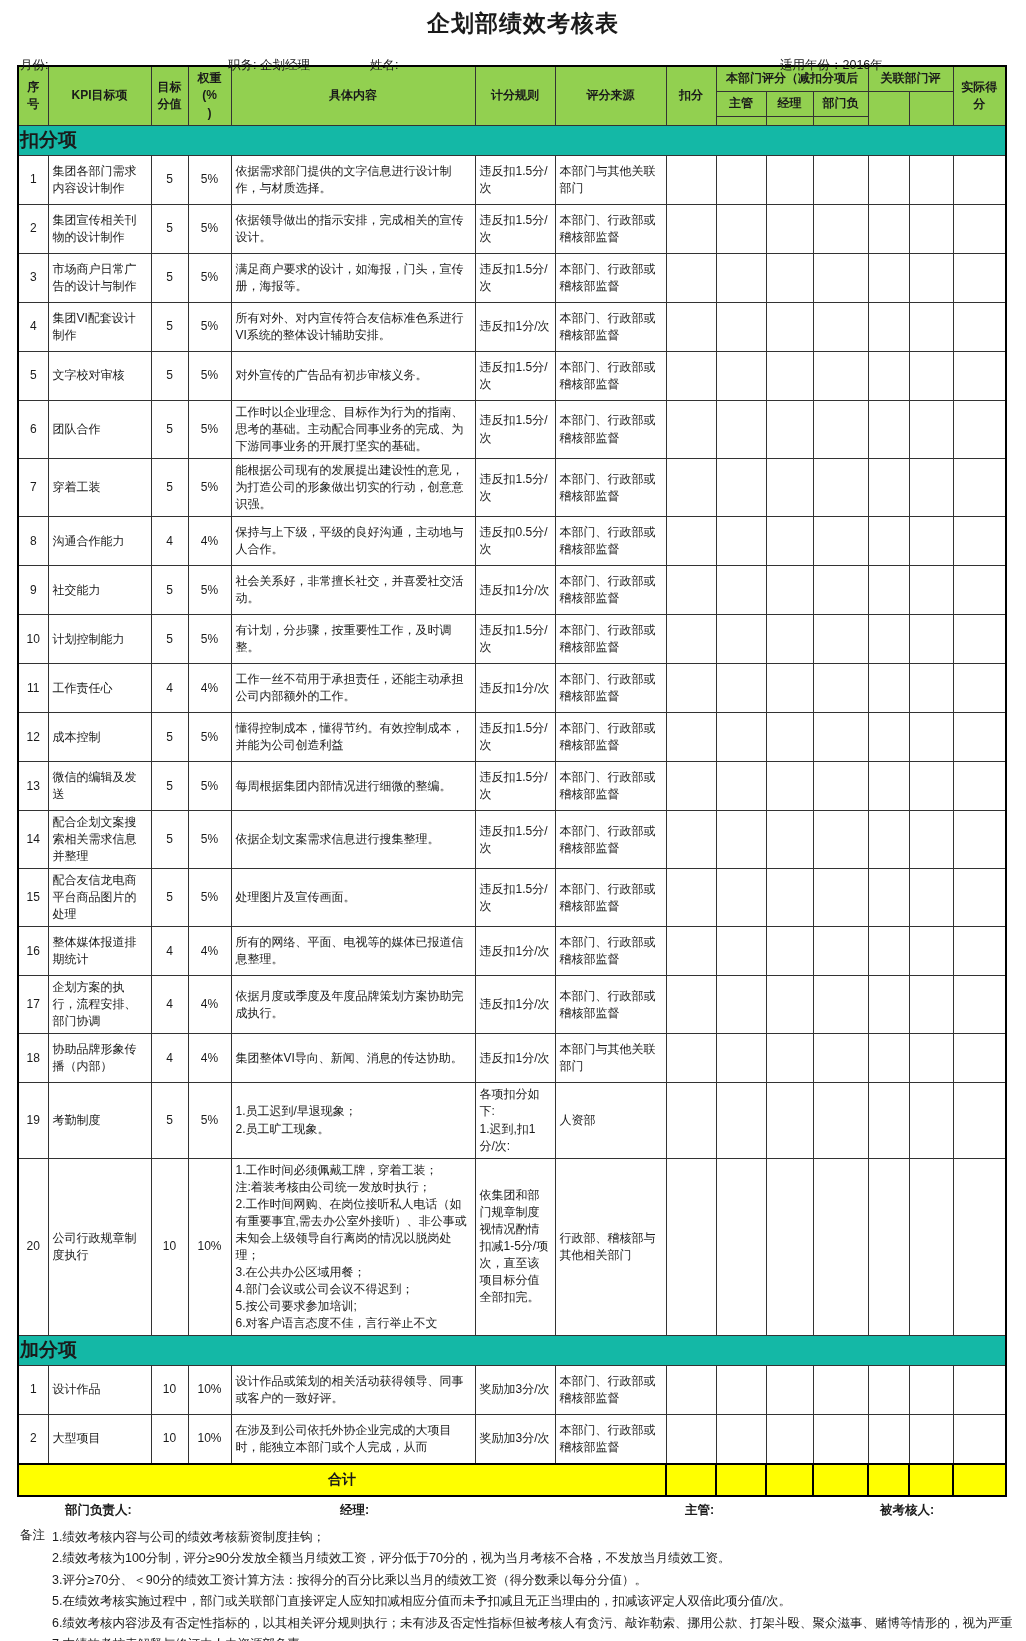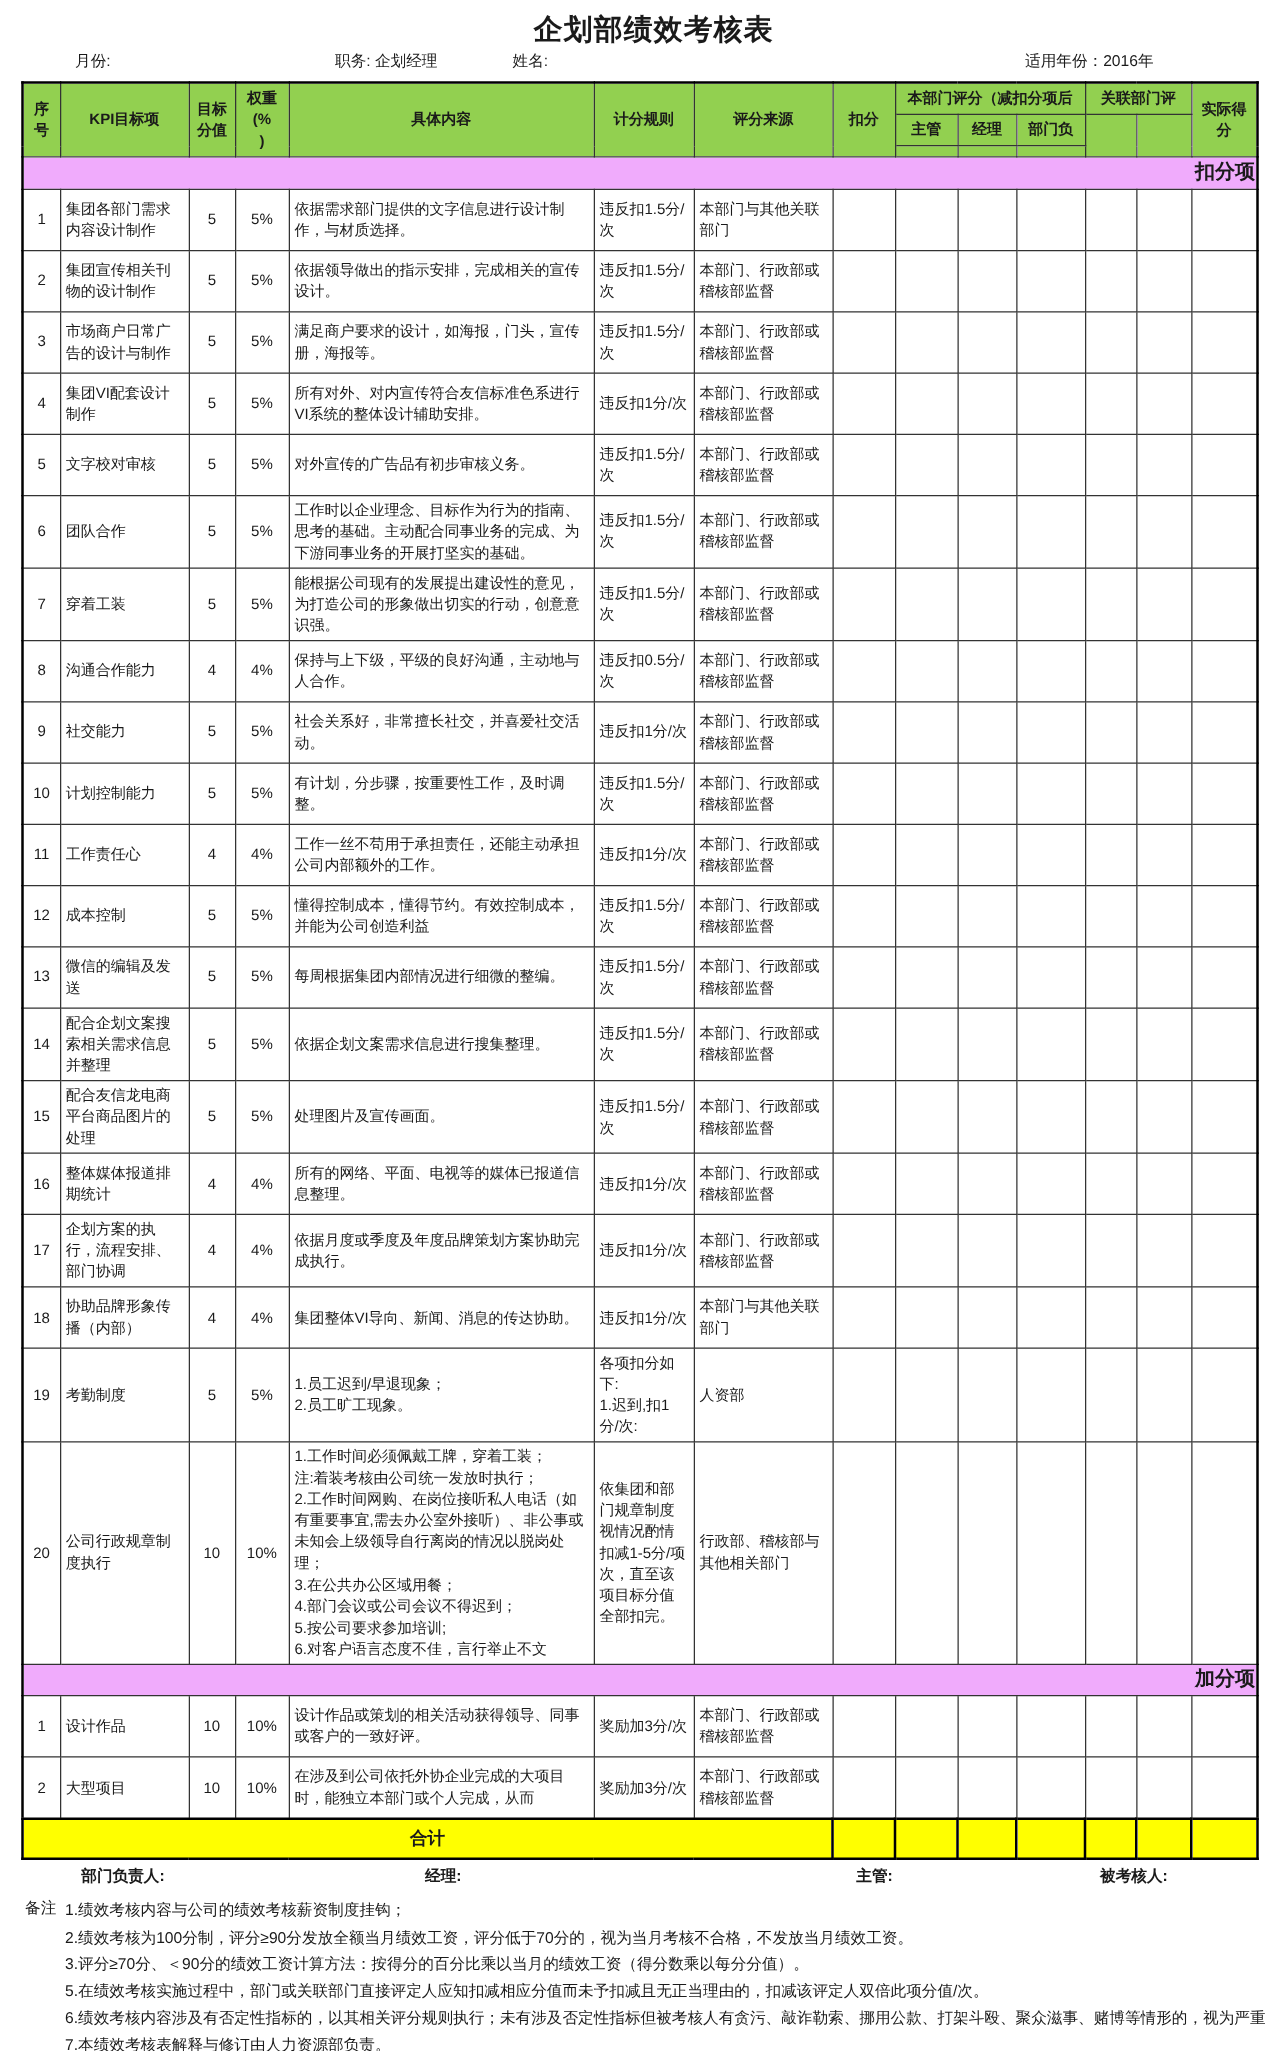--- a/index.html
+++ b/index.html
@@ -1,32 +1,32 @@
 <!DOCTYPE html>
 <html><head>
 <meta charset="utf-8">
 <style>
   html,body{margin:0;padding:0;background:#fff;}
   body{width:1026px;height:1641px;overflow:hidden;position:relative;
        font-family:"Liberation Sans","DejaVu Sans",sans-serif;color:#1a1a1a;}
   .page-title{width:1026px;text-align:center;font-size:23px;font-weight:bold;
               padding-top:8px;letter-spacing:1px;padding-left:10px;}
   .meta-row{position:relative;height:26px;font-size:12.5px;}
-  .meta-row span{position:absolute;top:2px;white-space:nowrap;margin-left:40px;}
+  .meta-row span{position:absolute;top:18px;white-space:nowrap;}
   .m-month{left:20px;} .m-pos{left:228px;} .m-name{left:370px;} .m-year{left:780px;}
 
   table.kpi{border-collapse:collapse;table-layout:fixed;margin-left:17px;width:988px;
             border:2px solid #000;}
   table.kpi th,table.kpi td{border:1px solid #333;padding:3px 4px;font-size:12px;
             line-height:1.42;vertical-align:middle;white-space:pre-line;
             overflow:hidden;word-break:break-all;}
   thead th{background:#92D050;font-weight:bold;text-align:center;padding:1px 2px;}
   thead tr.h1 th{height:18px;} thead tr.h2 th{height:18px;} thead tr.h3 th{height:8px;padding:0;}
-  tr.band td{background:#f0abfc;font-weight:bold;text-align:right;height:16px;
-             padding:1px;font-size:16px;}
+  tr.band td{background:#14b8a6;font-weight:bold;text-align:left;height:16px;
+             padding:1px;font-size:19px;}
   tr.total td{background:#FFFF00;font-weight:bold;text-align:center;height:24px;
               font-size:14px;border:2px solid #000;margin-top:36px;}
   td.c-no,td.c-num{text-align:center;}
   td.c-kpi,td.c-content,td.c-rule,td.c-source{text-align:left;}
   td.c-empty{background:#fff;}
   tr.drow td{height:42px;}
   .sig-row{position:relative;height:26px;font-size:12.5px;font-weight:bold;}
   .sig-row span{position:absolute;top:5px;white-space:nowrap;}
   .s-0{left:65px;} .s-1{left:340px;} .s-2{left:685px;} .s-3{left:880px;}
   .notes{display:flex;margin-top:4px;font-size:12.5px;}

